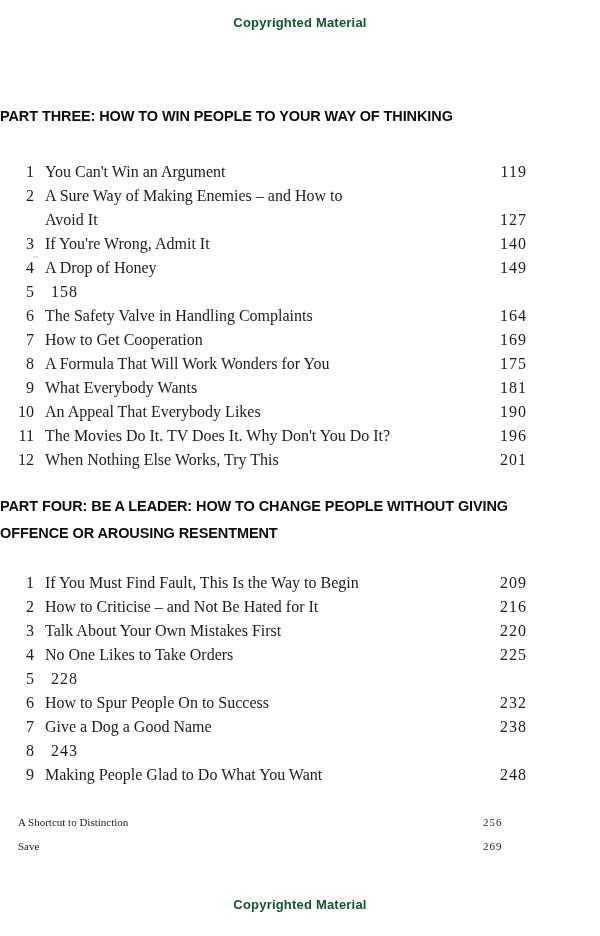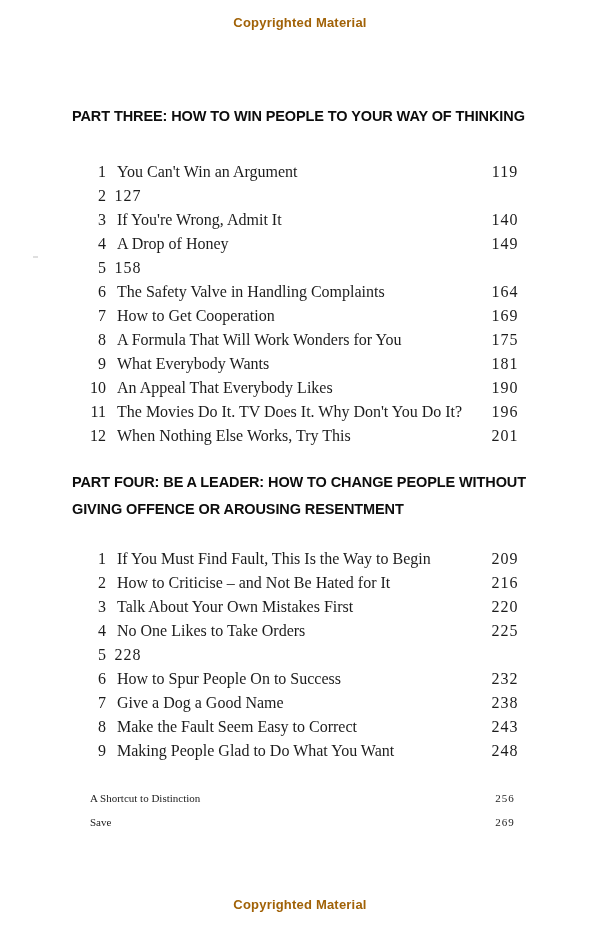--- a/index.html
+++ b/index.html
@@ -10,28 +10,27 @@
     color: #1c1c1c;
     position: relative;
     overflow: hidden;
     -webkit-font-smoothing: antialiased;
   }
   .copyright {
     text-align: center;
     font-family: "Liberation Sans", "DejaVu Sans", sans-serif;
     font-weight: 700;
     font-size: 13px;
-    color: #a16207;
+    color: #14532d;
     letter-spacing: 0.2px;
   }
   .copyright.top { margin-top: 15px; }
   .copyright.bottom { position: absolute; bottom: 24px; left: 0; right: 0; }
 
   .content {
-    padding-left: 72px;
     padding-right: 73px;
   }
   .part-heading {
     font-family: "Liberation Sans", "DejaVu Sans", sans-serif;
     font-weight: 700;
     font-size: 14.5px;
     line-height: 27px;
     color: #0d0d0d;
     letter-spacing: -0.1px;
   }
@@ -52,40 +51,40 @@
   }
   .toc-row .title-wrap {
     flex: 1 1 auto;
     margin-left: 11px;
     overflow: hidden;
   }
   .toc-row .tline { display: block; white-space: nowrap; }
   .toc-row .page {
     flex: 0 0 auto;
     width: 44px;
-    text-align: center;
+    text-align: right;
     align-self: flex-end;
     letter-spacing: 1px;
   }
 
   .back-matter { margin-top: 23px; }
   .back-row {
     display: flex;
     font-size: 11px;
     line-height: 24px;
   }
   .back-row .title {
     flex: 1 1 auto;
     padding-left: 18px;
     white-space: nowrap;
   }
   .back-row .page {
     flex: 0 0 auto;
     width: 44px;
-    text-align: center;
+    text-align: left;
     letter-spacing: 1px;
   }
   .scan-speck {
     position: absolute;
     left: 33px; top: 256px;
     width: 5px; height: 2px;
     background: #c9c9c9;
     opacity: 0.6;
   }
 </style>
@@ -103,20 +102,24 @@
   <div class="toc-list">
     <div class="toc-row">
       <span class="num">1</span>
       <span class="title-wrap">
           <span class="tline">You Can't Win an Argument</span>
         </span>
       <span class="page">119</span>
     </div>
     <div class="toc-row">
       <span class="num">2</span>
+      <span class="title-wrap">
+        <span class="tline">A Sure Way of Making Enemies – and How to</span>
+        <span class="tline">Avoid It</span>
+      </span>
       <span class="page">127</span>
     </div>
     <div class="toc-row">
       <span class="num">3</span>
       <span class="title-wrap">
           <span class="tline">If You're Wrong, Admit It</span>
         </span>
       <span class="page">140</span>
     </div>
     <div class="toc-row">
@@ -225,23 +228,20 @@
     </div>
     <div class="toc-row">
       <span class="num">7</span>
       <span class="title-wrap">
           <span class="tline">Give a Dog a Good Name</span>
         </span>
       <span class="page">238</span>
     </div>
     <div class="toc-row">
       <span class="num">8</span>
-      <span class="title-wrap">
-          <span class="tline">Make the Fault Seem Easy to Correct</span>
-        </span>
       <span class="page">243</span>
     </div>
     <div class="toc-row">
       <span class="num">9</span>
       <span class="title-wrap">
           <span class="tline">Making People Glad to Do What You Want</span>
         </span>
       <span class="page">248</span>
     </div>
   </div>

